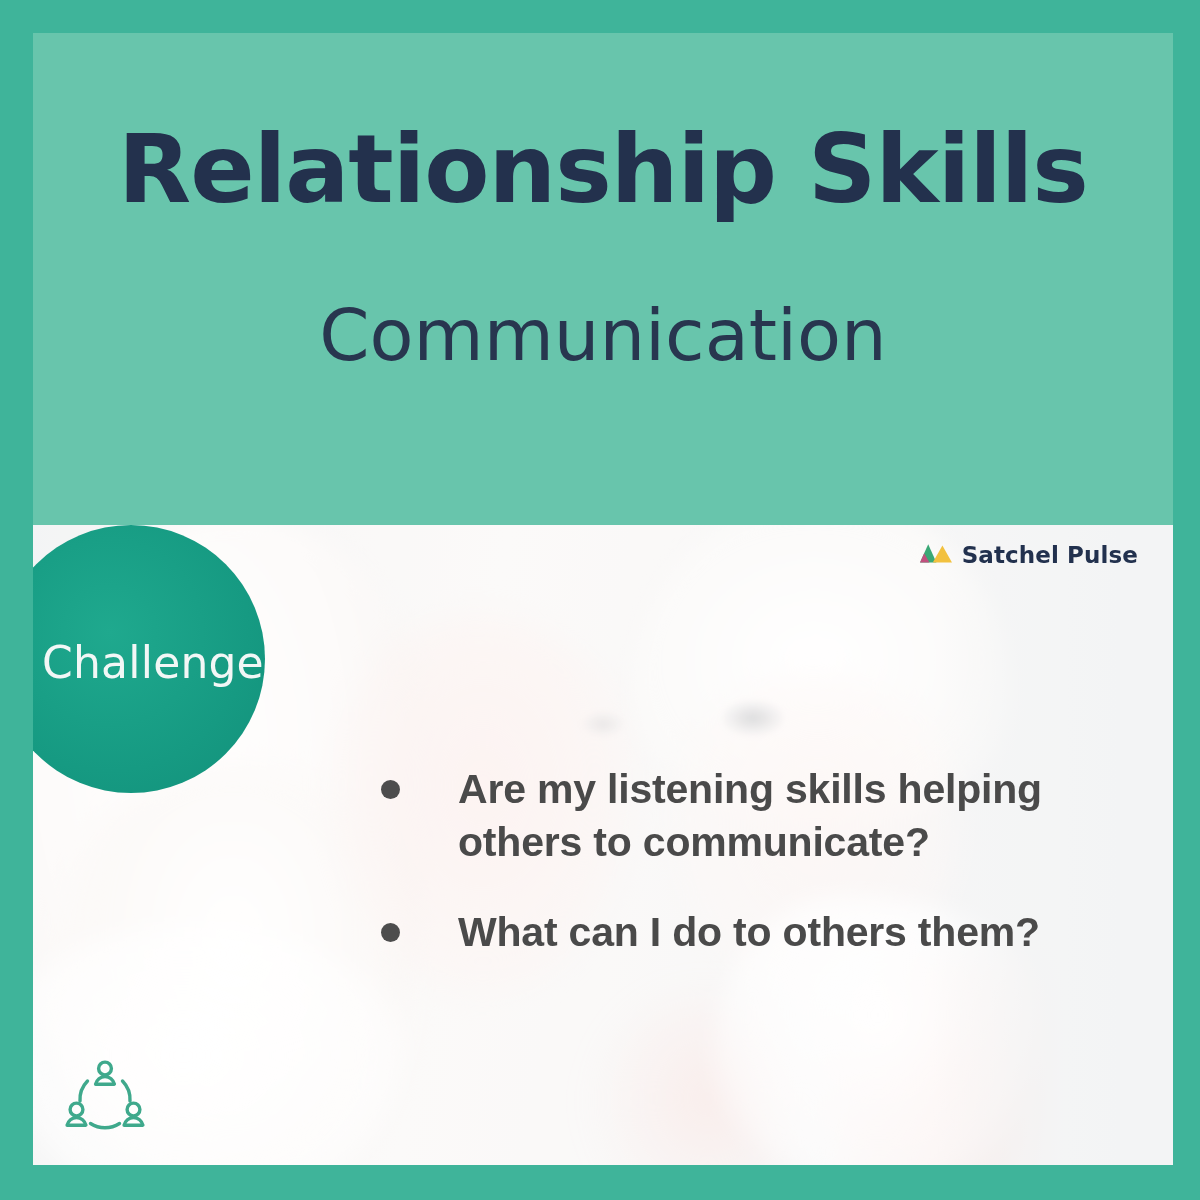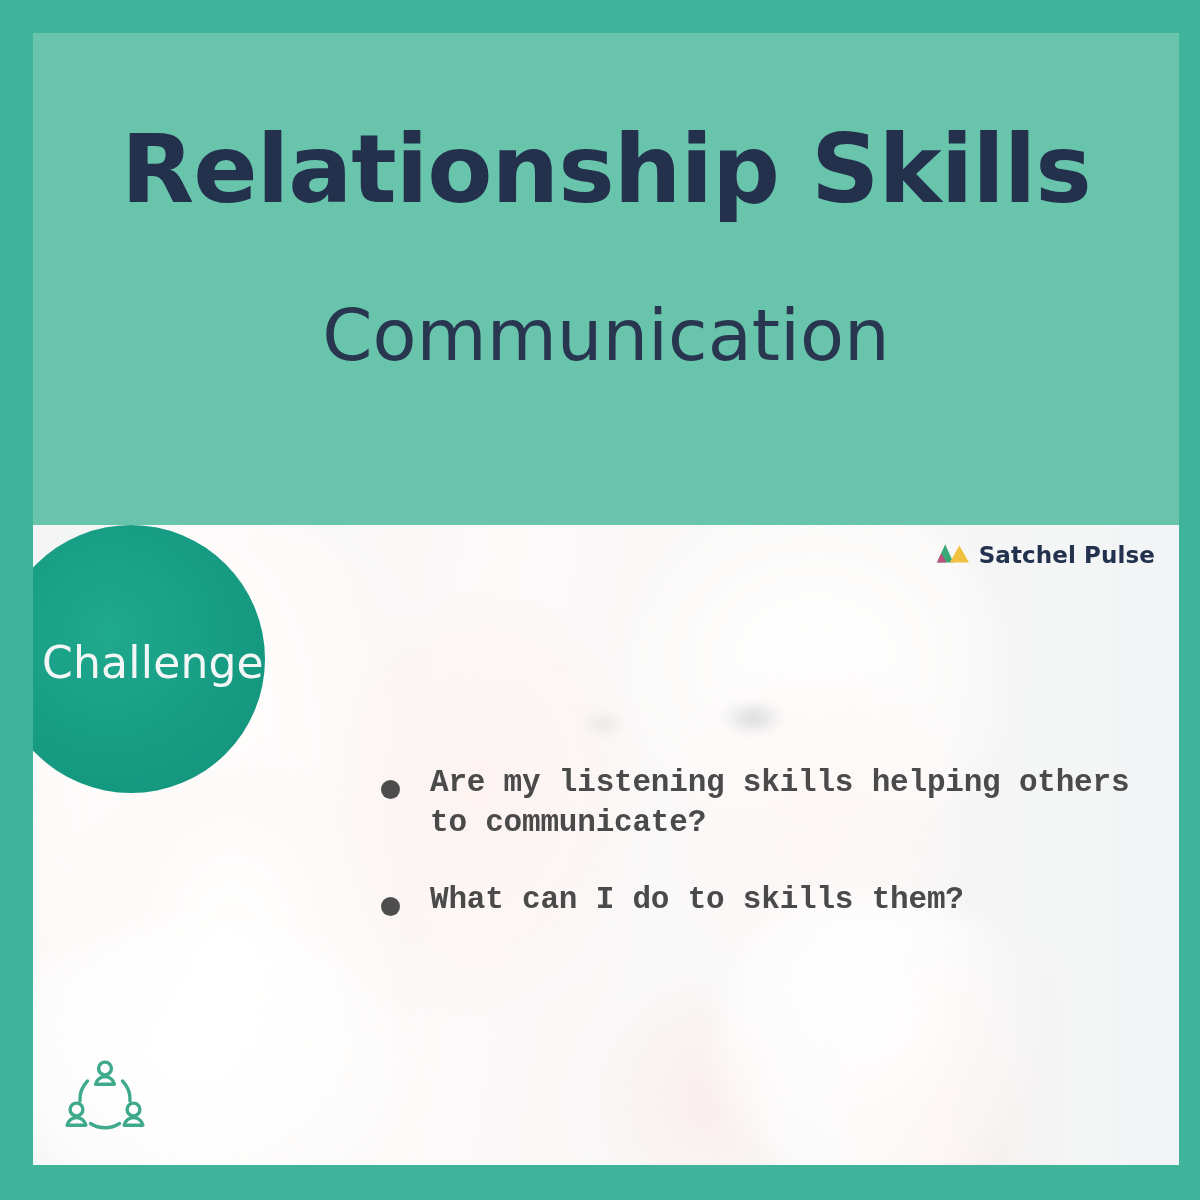--- a/index.html
+++ b/index.html
@@ -14,21 +14,21 @@
     font-family: "DejaVu Sans", sans-serif;
   }
 
   
   .card {
     position: relative;
     width: 1200px;
     height: 1200px;
     background: #3fb49a;   
     box-sizing: border-box;
-    padding: 33px 21px 35px 33px;
+    padding: 33px 27px 35px 33px;
     display: flex;
     flex-direction: column;
   }
 
   
   .header {
     position: relative;
     height: 492px;
     flex: 0 0 492px;
     background: #68c5ac;
@@ -216,21 +216,21 @@
     letter-spacing: 0.2px;
     line-height: 1;
     padding-left: 44px;
     padding-top: 8px;
     white-space: nowrap;
   }
 
   
   .brand {
     position: absolute;
-    right: 24px;
+    right: 35px;
     top: 16px;
     display: flex;
     align-items: center;
     gap: 9px;
     justify-content: center;
   }
   .brand-mark { display: block; }
   .brand-name {
     color: #22314e;
     font-family: "DejaVu Sans", sans-serif;
@@ -261,25 +261,26 @@
     flex: 0 0 auto;
     width: 19px;
     height: 19px;
     border-radius: 50%;
     background: #4d4d4d;
     margin-top: 17px;
     margin-right: 30px;
   }
   .bullet-text {
     color: #4a4a4a;
-    font-family: Liberation Mono, monospace;
+    font-family: Liberation Sans, sans-serif;
     font-weight: 700;
-    font-size: 31px;
+    font-size: 41px;
     line-height: 1.30;
     letter-spacing: -0.2px;
+    margin-left: 28px;
   }
 
   
   .competency-icon {
     position: absolute;
     left: 24px;
     bottom: 18px;
     width: 96px;
     height: 96px;
   }
@@ -328,21 +329,21 @@
       <span class="brand-name">Satchel Pulse</span>
     </div>
 
     <ul class="bullets">
       <li class="bullet-item">
         <span class="bullet-dot"></span>
         <span class="bullet-text">Are my listening skills helping others to communicate?</span>
       </li>
       <li class="bullet-item">
         <span class="bullet-dot"></span>
-        <span class="bullet-text">What can I do to skills them?</span>
+        <span class="bullet-text">What can I do to others them?</span>
       </li>
     </ul>
 
     <span class="competency-icon">
       <svg width="96" height="96" viewBox="0 0 96 96" xmlns="http://www.w3.org/2000/svg" fill="none" stroke="#3fa98c" stroke-width="3.4" stroke-linecap="round">
 
         <path d="M30.5 30.0 A26.5 26.5 0 0 0 23.0 50.0"></path>
         <path d="M65.5 30.0 A26.5 26.5 0 0 1 73.0 50.0"></path>
         <path d="M33.5 72.5 A26.5 26.5 0 0 0 62.5 72.5"></path>
 

